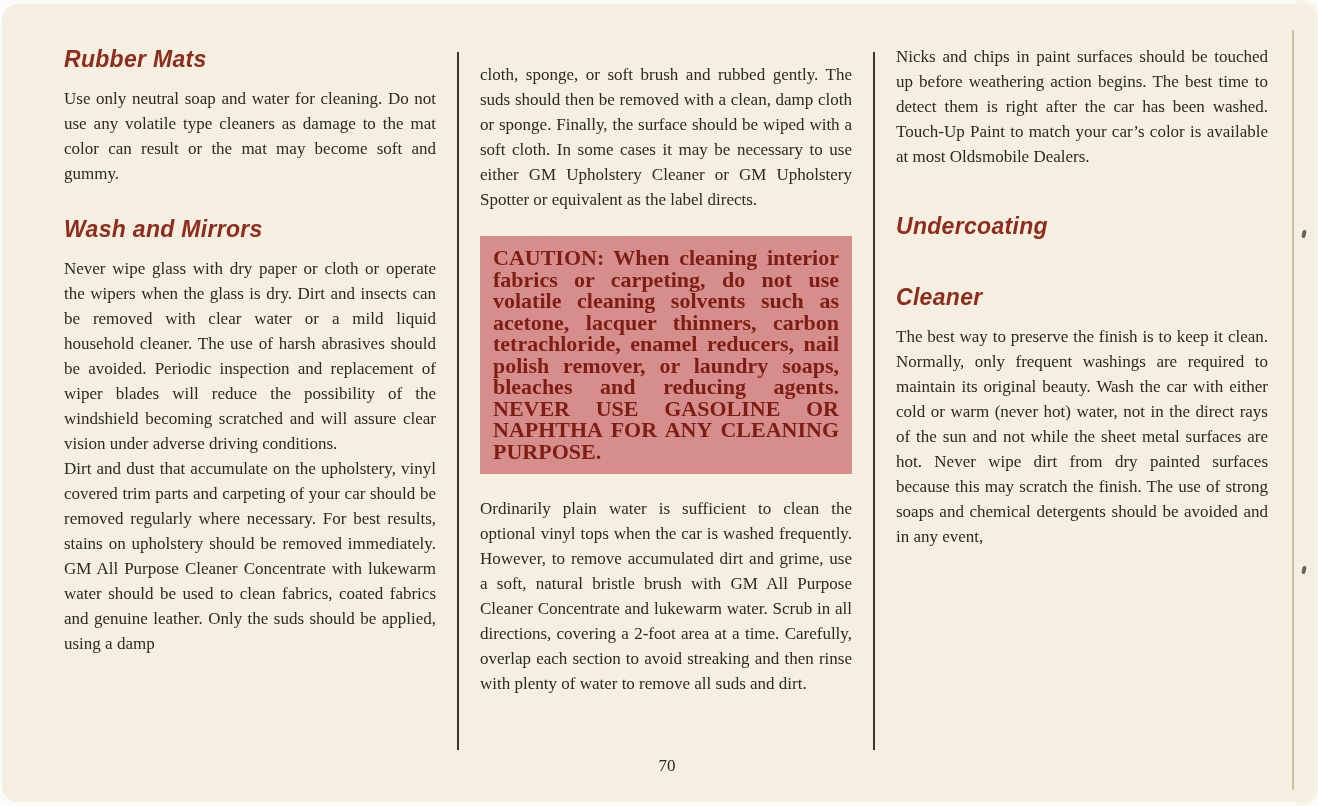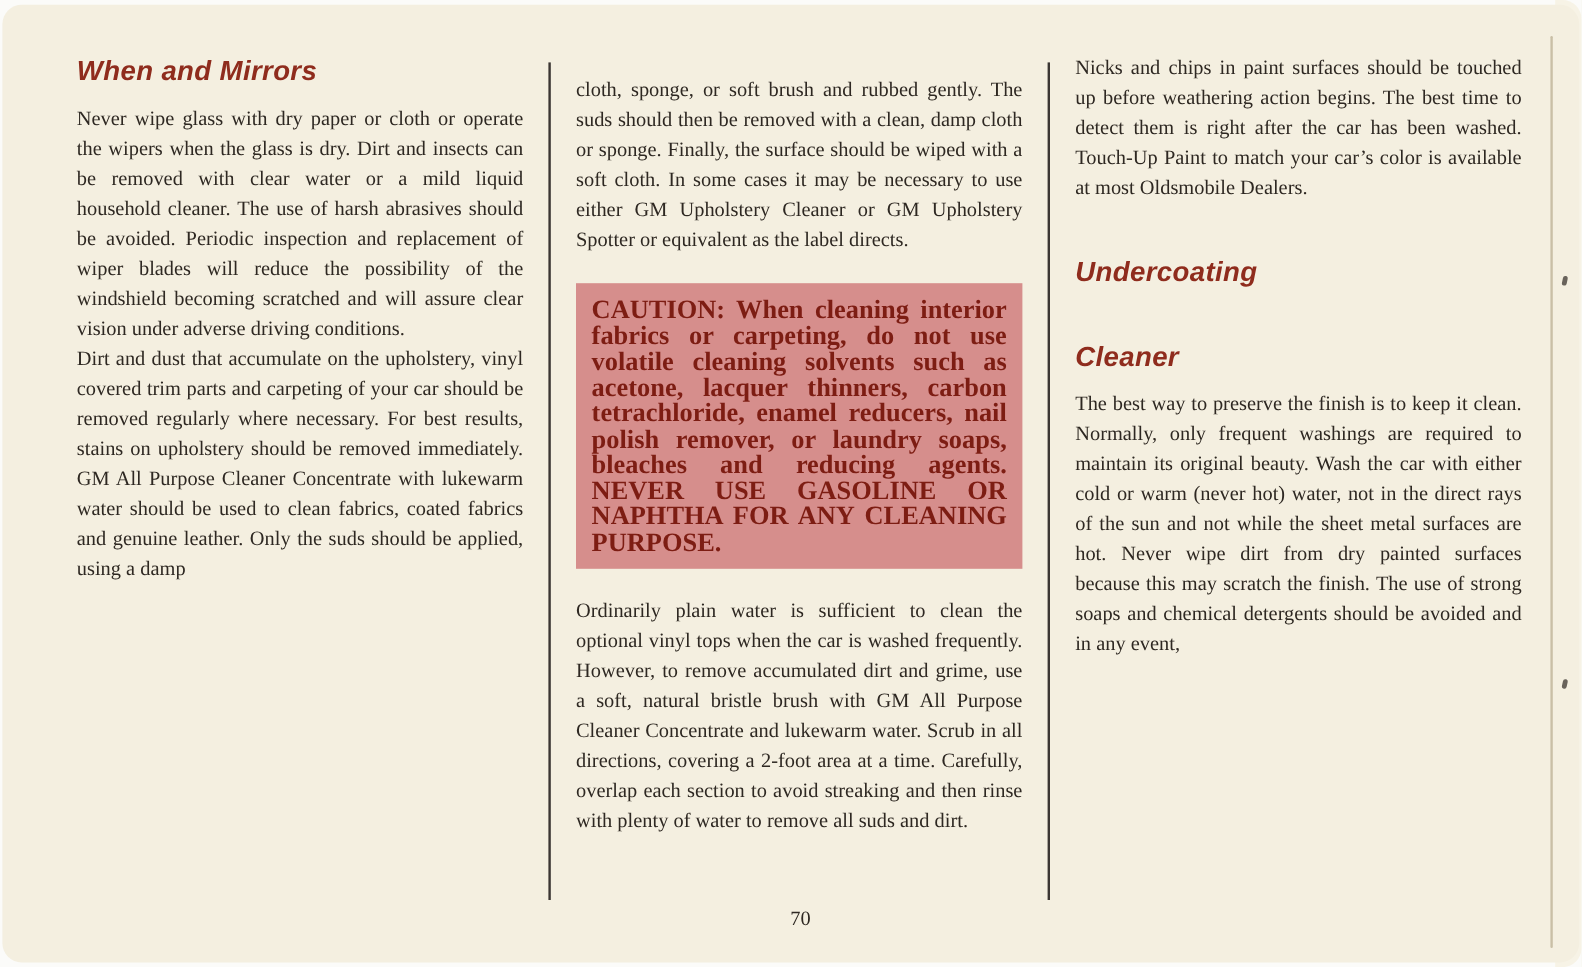--- a/index.html
+++ b/index.html
@@ -120,21 +120,25 @@
 <body>
 
 <div class="canvas">
   <div class="edge-strip"></div>
   <div class="page">
 
     <div class="content">
 
       <div class="col">
         <section>
-          <h2>When and Mirrors</h2>
+          <h2>Rubber Mats</h2>
+          <p class="body">Use only neutral soap and water for cleaning.  Do not use any volatile type cleaners as damage to the mat color can result or the mat may become soft and gummy.</p>
+        </section>
+        <section>
+          <h2>Wash and Mirrors</h2>
           <p class="body">Never wipe glass with dry paper or cloth or operate the wipers when the glass is dry.  Dirt and insects can be removed with clear water or a mild liquid household cleaner.  The use of harsh abrasives should be avoided.  Periodic inspection and replacement of wiper blades will reduce the possibility of the windshield becoming scratched and will assure clear vision under adverse driving conditions.</p>
         </section>
         <section>
           <p class="body">Dirt and dust that accumulate on the upholstery, vinyl covered trim parts and carpeting of your car should be removed regularly where necessary.  For best results, stains on upholstery should be removed immediately.  GM All Purpose Cleaner Concentrate with lukewarm water should be used to clean fabrics, coated fabrics and genuine leather.  Only the suds should be applied, using a damp</p>
         </section>
       </div>
 
       <div class="gap"></div>
       <div class="rule"></div>
       <div class="gap"></div>

